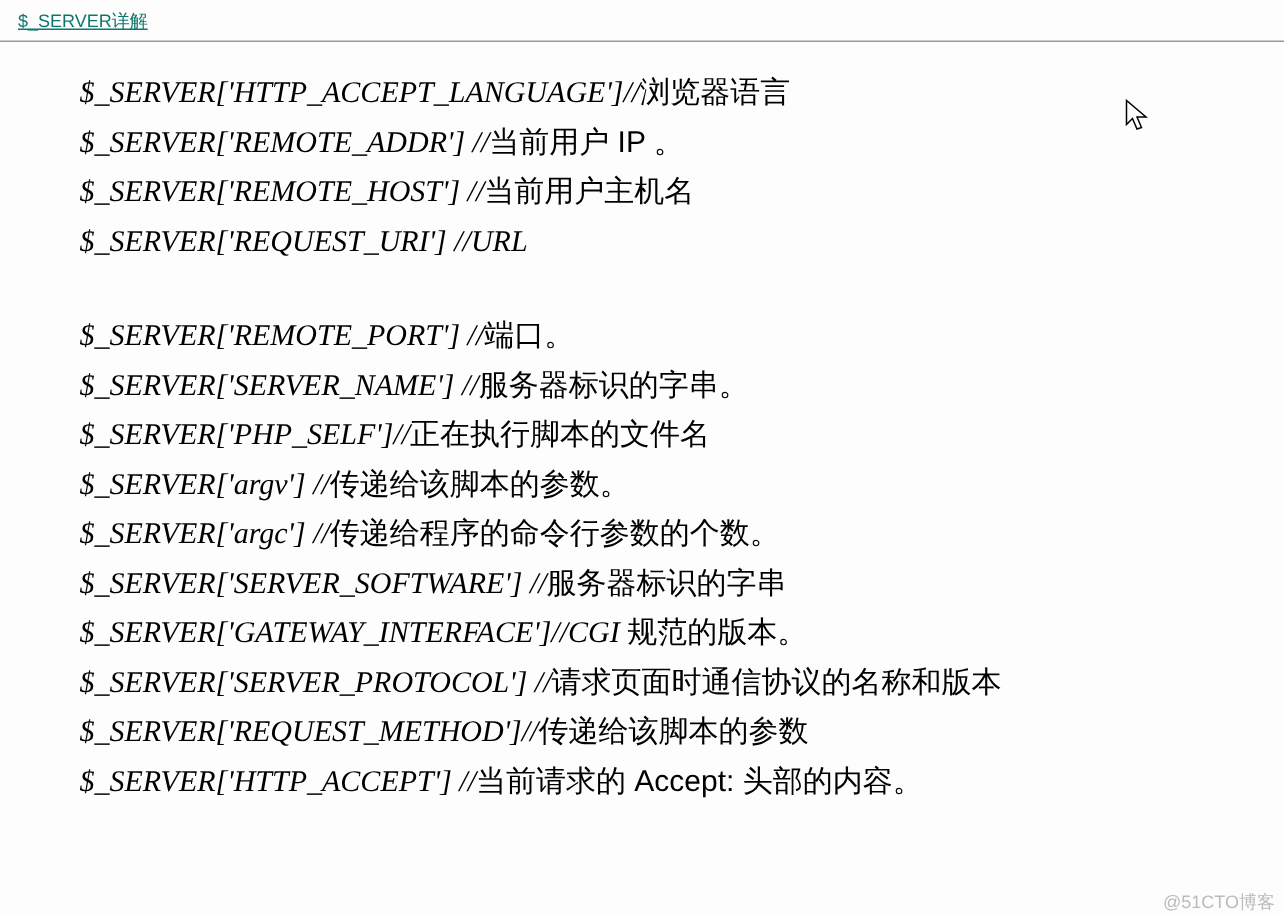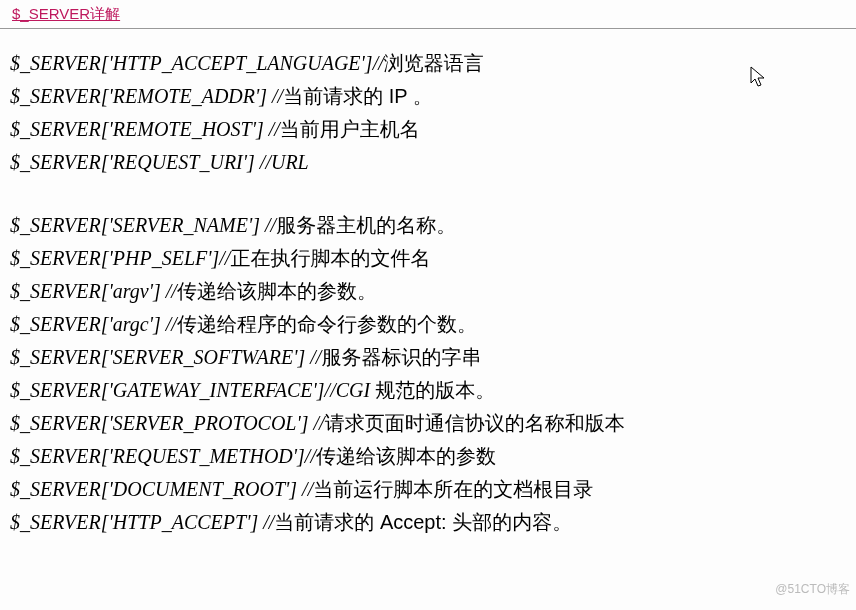--- a/index.html
+++ b/index.html
@@ -13,27 +13,28 @@
       background: #fdfdfd;
       font-family: "Comic Sans MS", "Microsoft YaHei", sans-serif;
       position: relative;
       overflow: hidden;
     }
     .header {
       padding: 5px 12px 4px;
       border-bottom: 1px solid #999;
     }
     .header a {
-      color: #be185d;
+      color: #0f766e;
       text-decoration: underline;
       font-family: "Microsoft YaHei", sans-serif;
-      font-size: 15px;
+      font-size: 12px;
     }
     .content {
       padding: 18px 10px 0 10px;
+      margin-left: 43px;
     }
     .line {
       font-size: 20px;
       line-height: 33px;
       color: #000;
       white-space: nowrap;
       font-style: italic;
       font-family: "Comic Sans MS", cursive;
     }
     .line .cn {
@@ -45,48 +46,48 @@
     }
     .cursor {
       position: absolute;
       top: 66px;
       left: 750px;
       pointer-events: none;
     }
     .watermark {
       position: absolute;
       right: 6px;
-      bottom: 12px;
+      bottom: 0;
       font-size: 12px;
       color: #bbb;
       font-family: "Microsoft YaHei", sans-serif;
     }
   </style>
 </head>
 <body>
 
 <div class="header">
   <a href="#">$_SERVER详解</a>
 </div>
 
 <div class="content">
   <div class="line"><span>$_SERVER['HTTP_ACCEPT_LANGUAGE']//</span><span class="cn">浏览器语言</span></div>
-  <div class="line"><span>$_SERVER['REMOTE_ADDR'] //</span><span class="cn">当前请求的 IP 。</span></div>
+  <div class="line"><span>$_SERVER['REMOTE_ADDR'] //</span><span class="cn">当前用户 IP 。</span></div>
   <div class="line"><span>$_SERVER['REMOTE_HOST'] //</span><span class="cn">当前用户主机名</span></div>
   <div class="line"><span>$_SERVER['REQUEST_URI'] //URL</span></div>
   <div class="spacer"></div>
-  <div class="line"><span>$_SERVER['SERVER_NAME'] //</span><span class="cn">服务器主机的名称。</span></div>
+  <div class="line"><span>$_SERVER['REMOTE_PORT'] //</span><span class="cn">端口。</span></div>
+  <div class="line"><span>$_SERVER['SERVER_NAME'] //</span><span class="cn">服务器标识的字串。</span></div>
   <div class="line"><span>$_SERVER['PHP_SELF']//</span><span class="cn">正在执行脚本的文件名</span></div>
   <div class="line"><span>$_SERVER['argv'] //</span><span class="cn">传递给该脚本的参数。</span></div>
   <div class="line"><span>$_SERVER['argc'] //</span><span class="cn">传递给程序的命令行参数的个数。</span></div>
   <div class="line"><span>$_SERVER['SERVER_SOFTWARE'] //</span><span class="cn">服务器标识的字串</span></div>
   <div class="line"><span>$_SERVER['GATEWAY_INTERFACE']//CGI </span><span class="cn">规范的版本。</span></div>
   <div class="line"><span>$_SERVER['SERVER_PROTOCOL'] //</span><span class="cn">请求页面时通信协议的名称和版本</span></div>
   <div class="line"><span>$_SERVER['REQUEST_METHOD']//</span><span class="cn">传递给该脚本的参数</span></div>
-  <div class="line"><span>$_SERVER['DOCUMENT_ROOT'] //</span><span class="cn">当前运行脚本所在的文档根目录</span></div>
   <div class="line"><span>$_SERVER['HTTP_ACCEPT'] //</span><span class="cn">当前请求的 Accept: 头部的内容。</span></div>
 </div>
 
 <svg class="cursor" width="18" height="24" viewBox="0 0 18 24">
   <path d="M1 1 L1 17 L5 13 L8 20 L11 19 L8 12 L14 12 Z" fill="#fff" stroke="#000" stroke-width="1"></path>
 </svg>
 
 <div class="watermark">@51CTO博客</div>
 
 </body></html>

